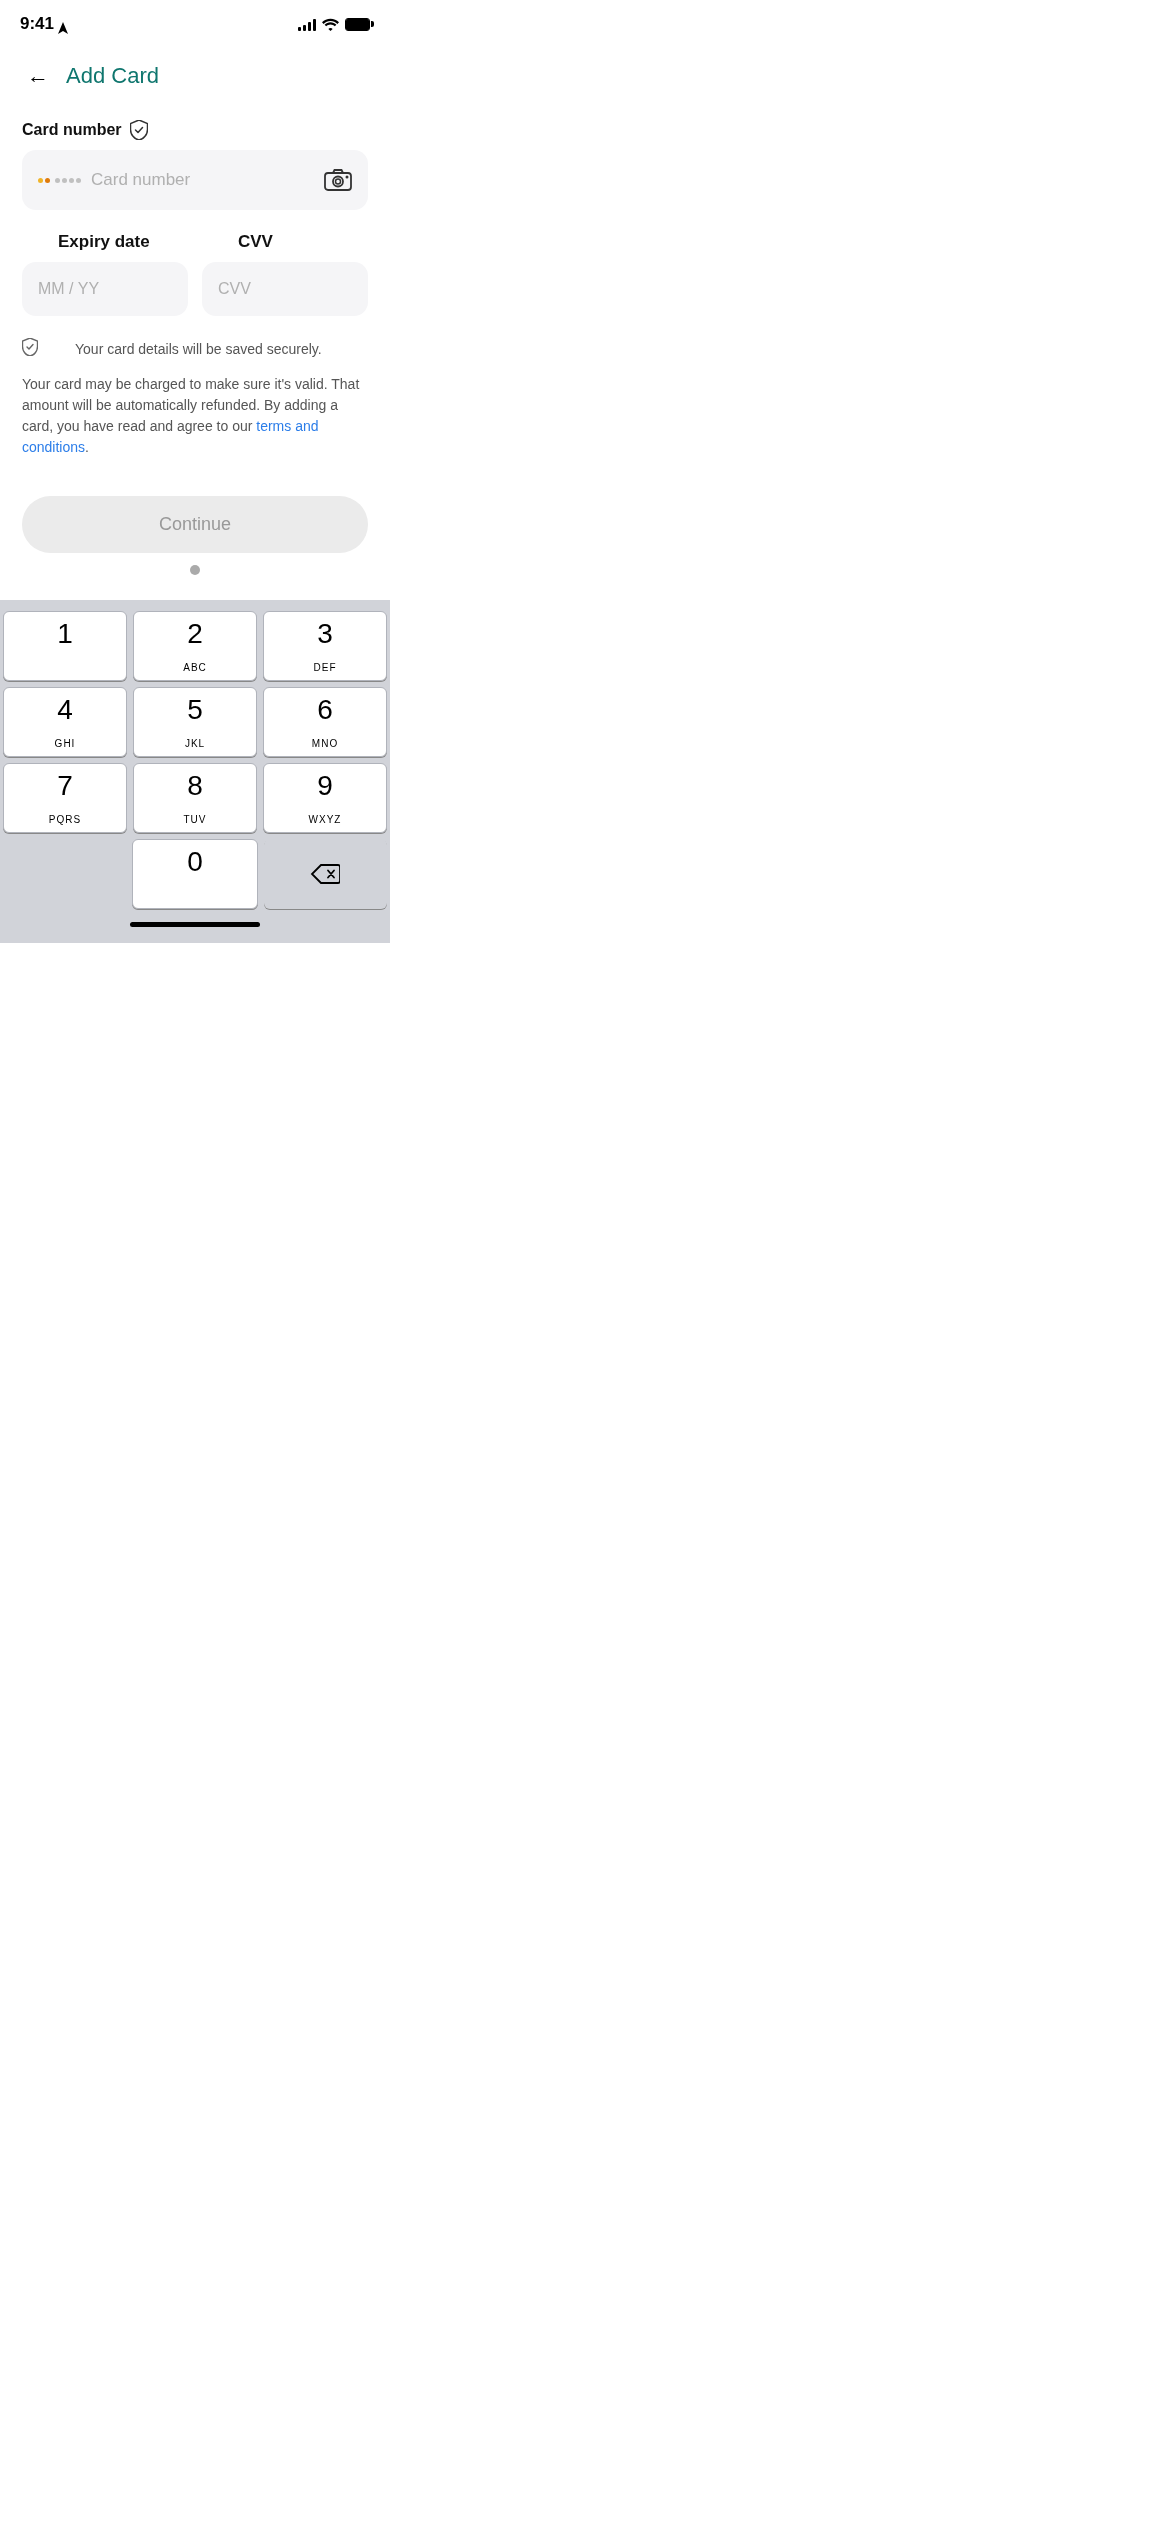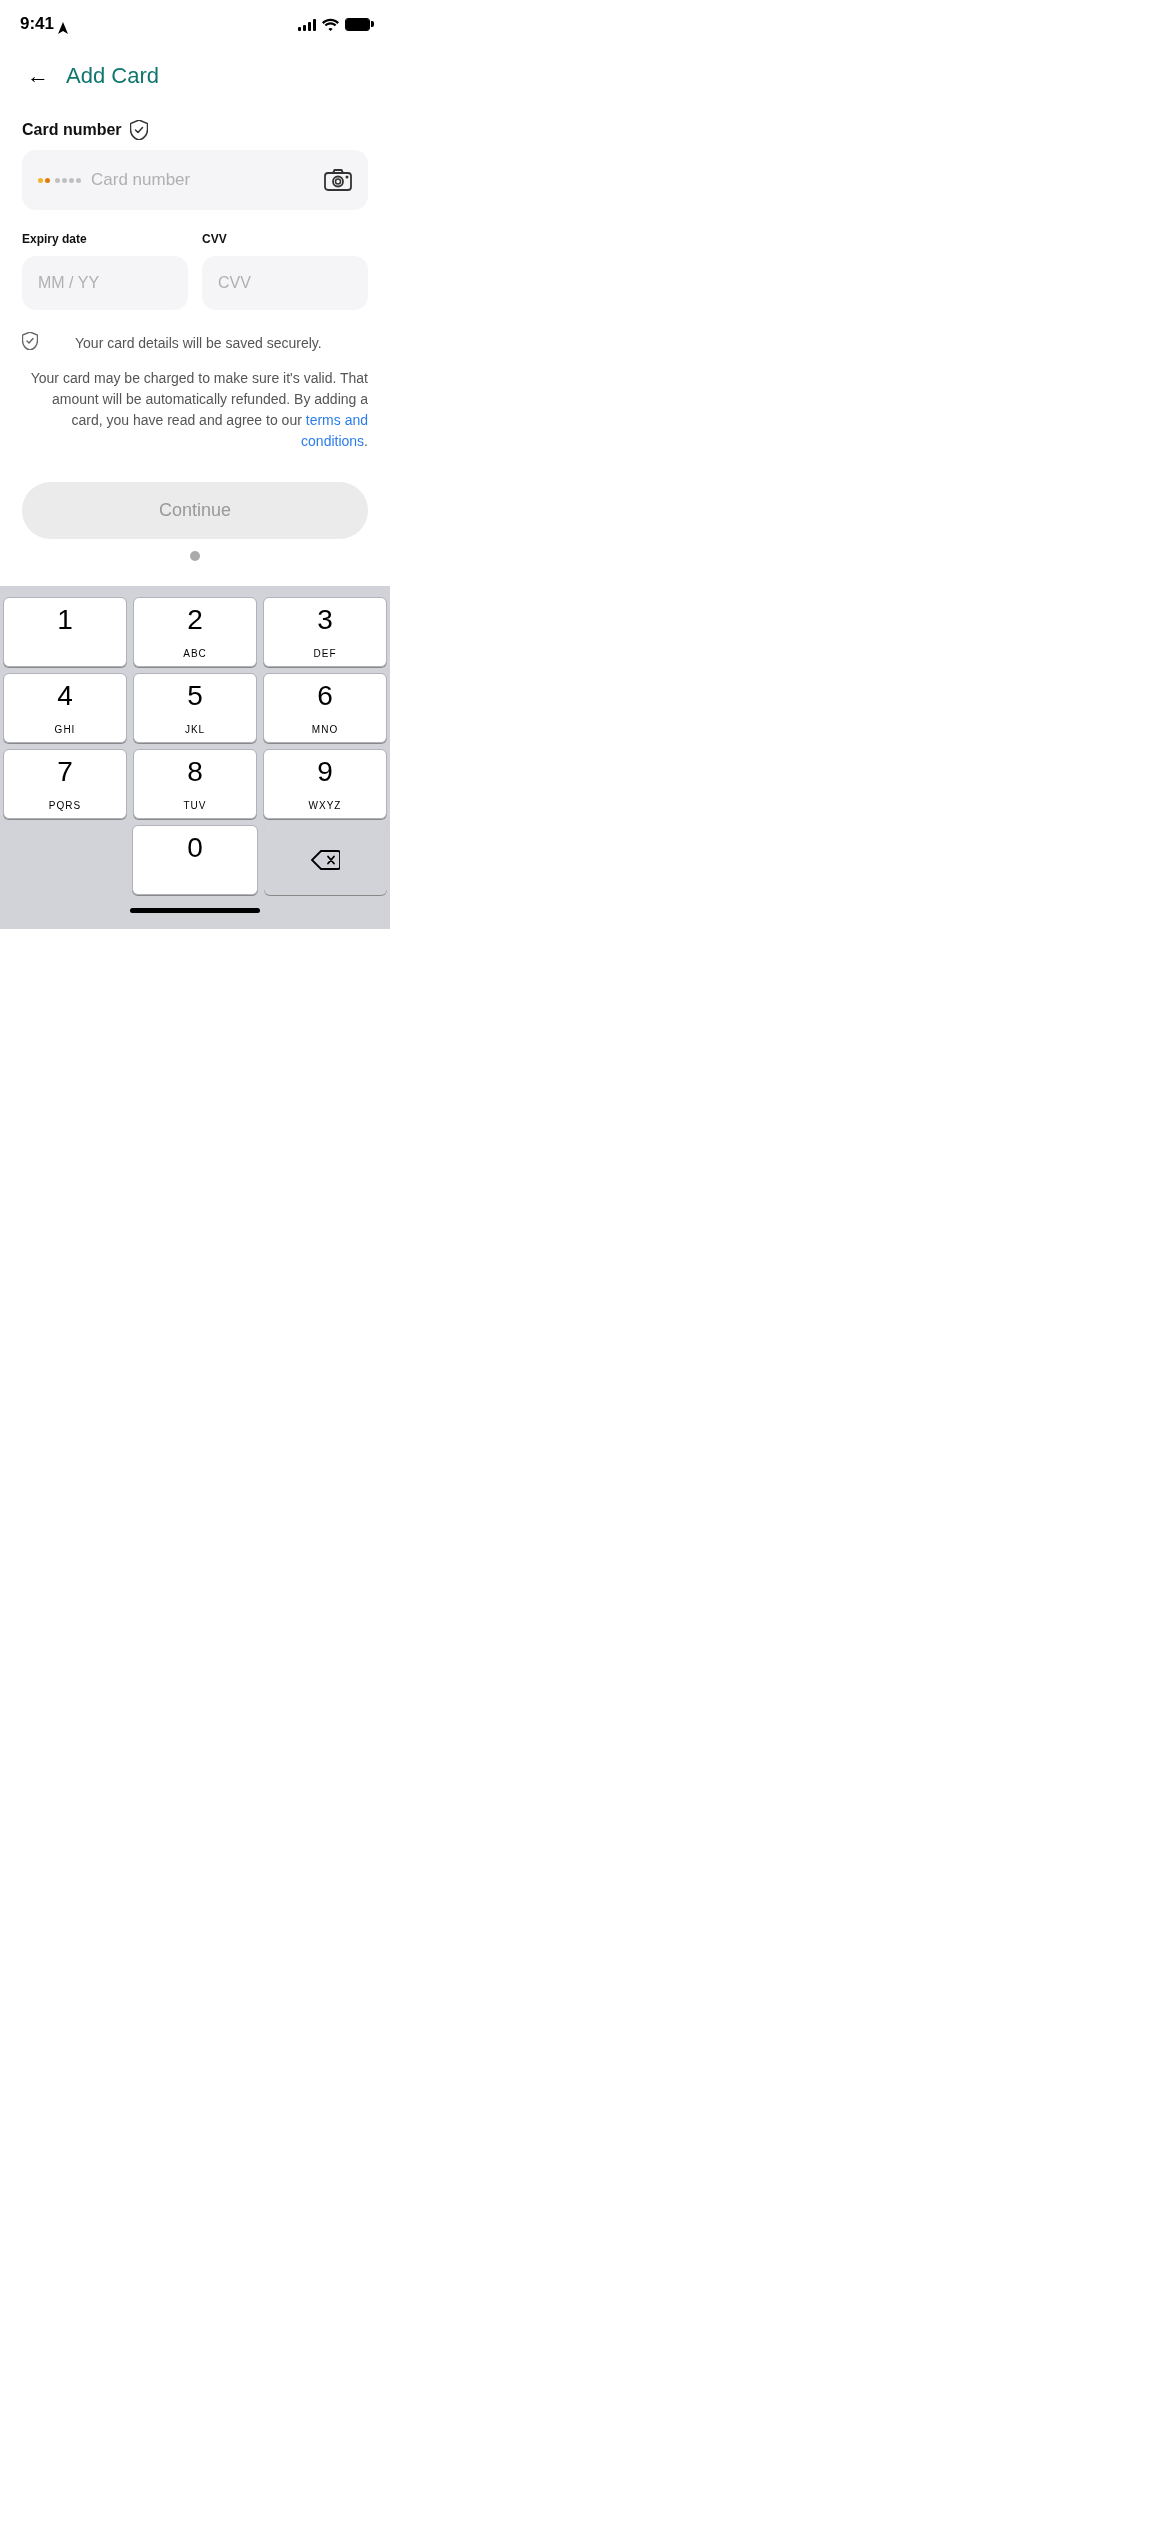--- a/index.html
+++ b/index.html
@@ -173,23 +173,24 @@
     
     .two-col {
       display: flex;
       gap: 14px;
       margin-bottom: 0;
     }
     .field-group {
       flex: 1;
     }
     .field-group .field-label {
-      font-size: 12px;
+      font-size: 17px;
       font-weight: 600;
       margin-bottom: 10px;
+      margin-left: 36px;
     }
     .input-field-sm {
       background: #f5f5f7;
       border: none;
       border-radius: 14px;
       padding: 18px 16px;
       font-size: 16px;
       color: #b0b0b0;
       width: 100%;
     }
@@ -207,22 +208,21 @@
       color: #555;
       font-weight: 400;
       margin-left: 29px;
     }
 
     
     .terms-text {
       font-size: 14px;
       color: #555;
       line-height: 1.5;
-      margin-bottom: 30px;
-      text-align: right;
+      margin-bottom: 38px;
     }
     .terms-link {
       color: #2b7de9;
       text-decoration: none;
     }
 
     
     .continue-btn {
       width: 100%;
       background: #ebebeb;

